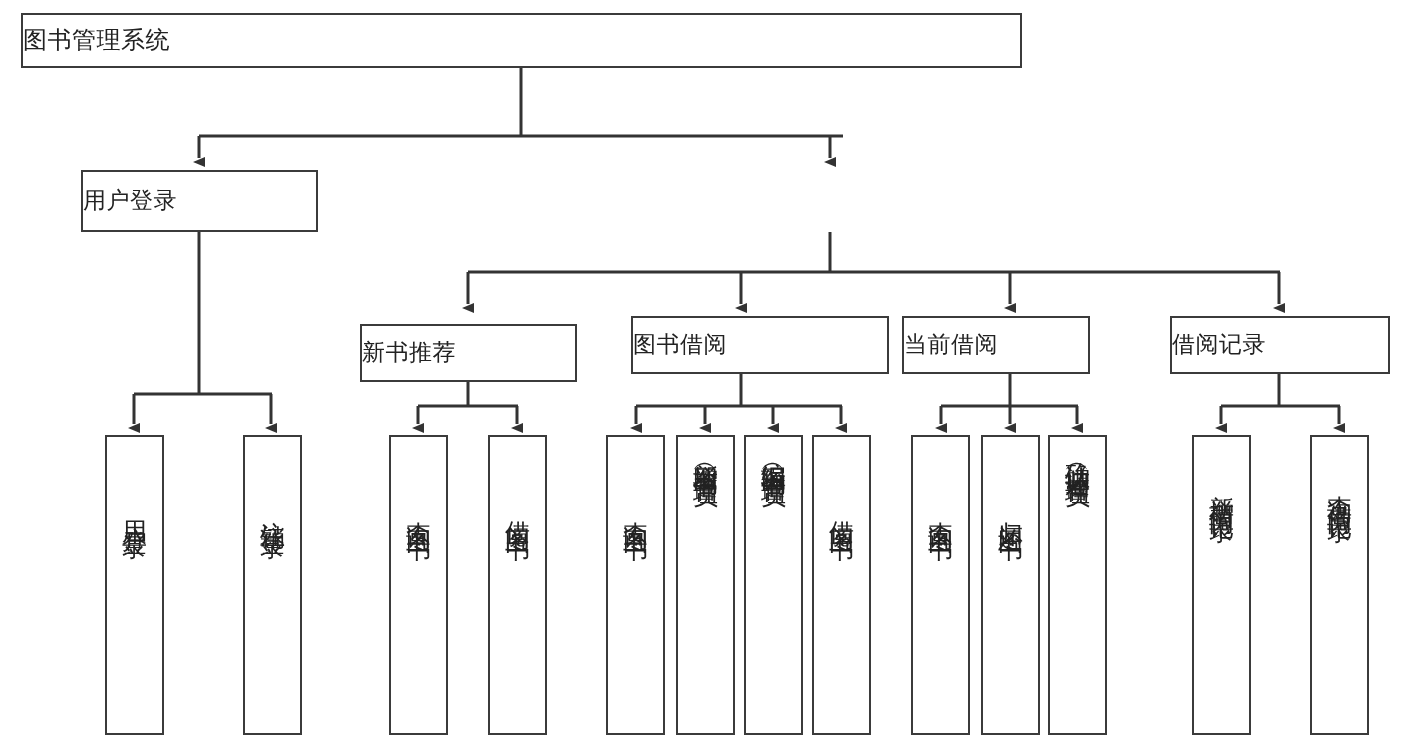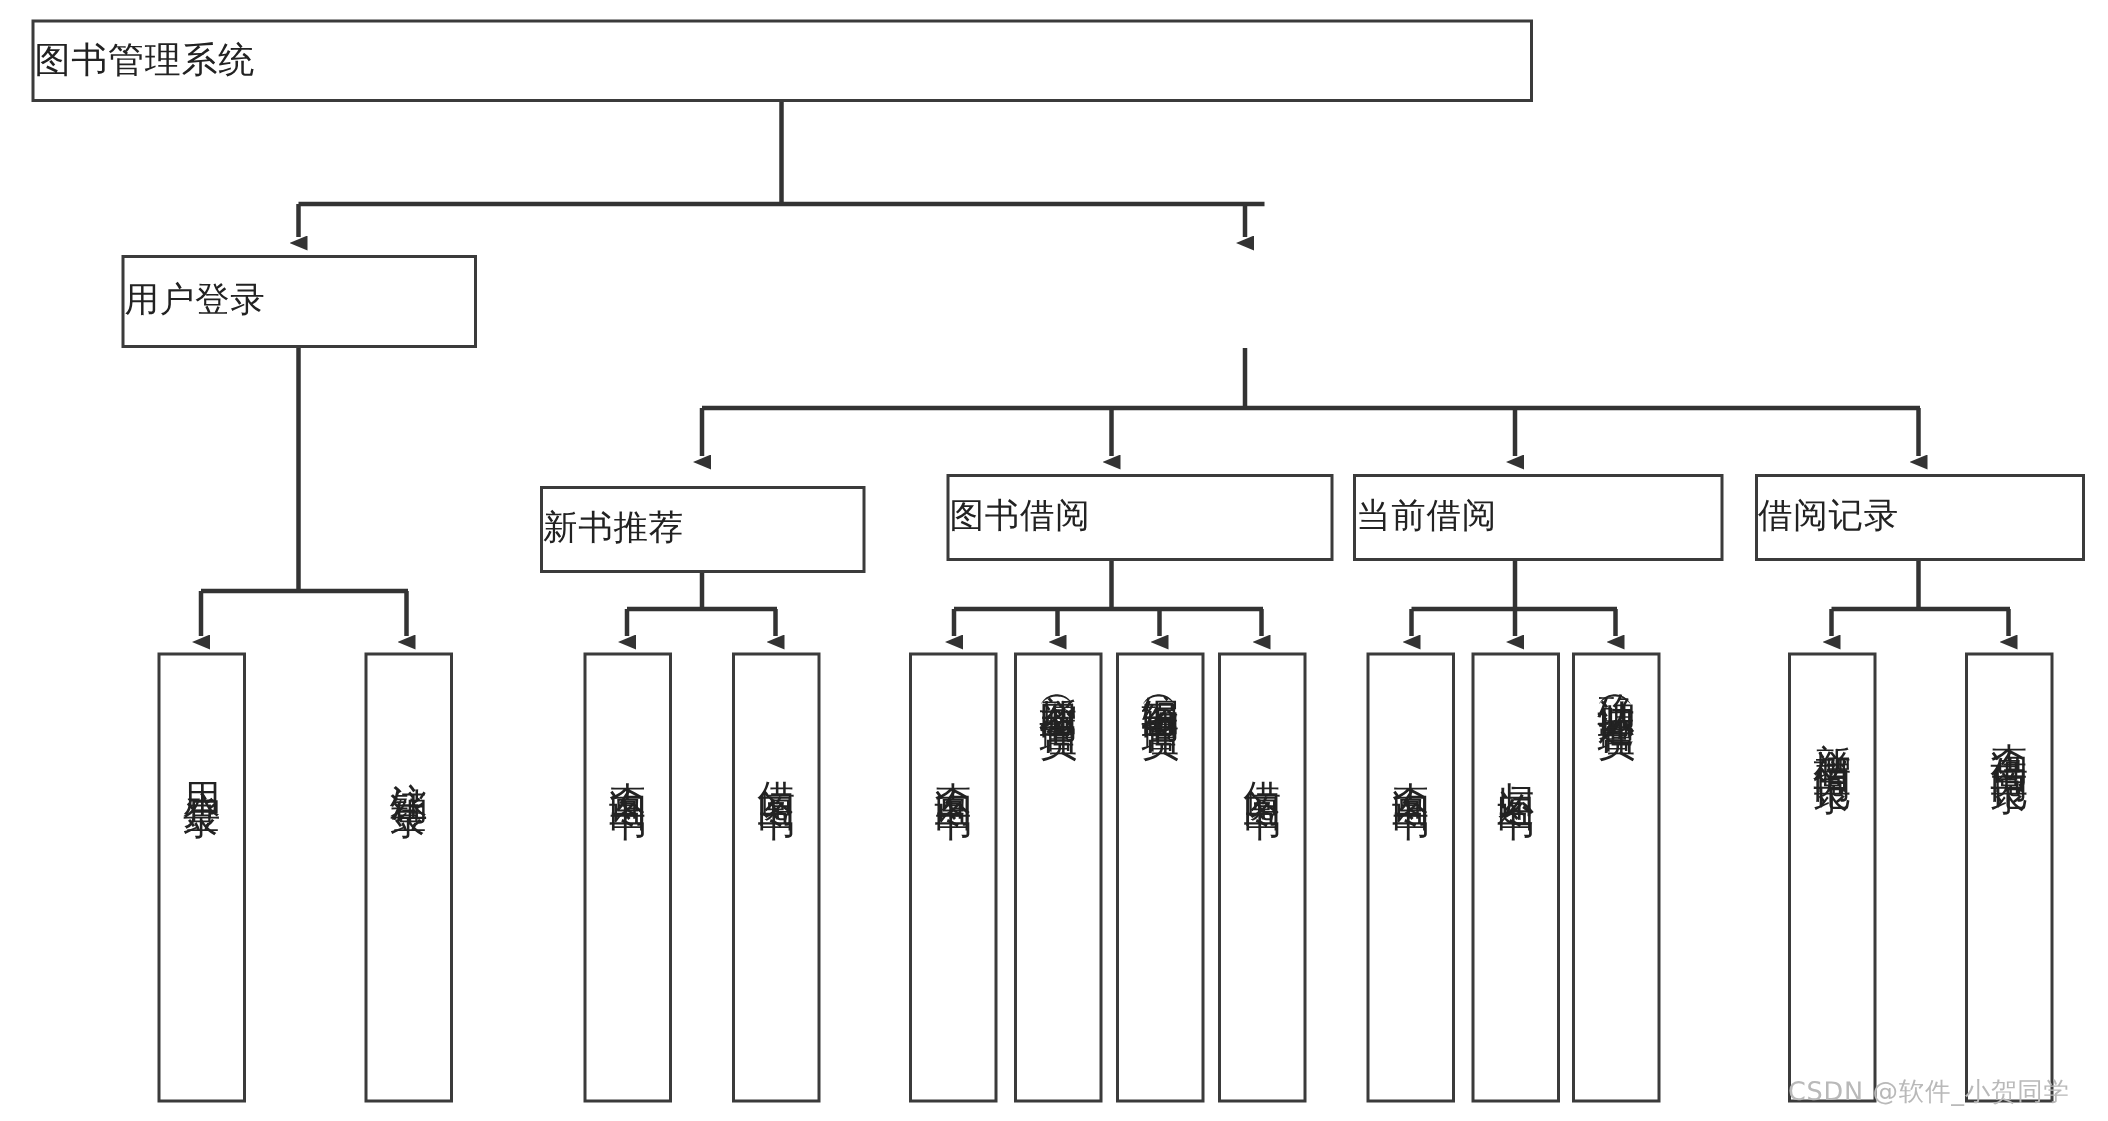--- a/index.html
+++ b/index.html
@@ -130,21 +130,21 @@
   <div class="node horiz" style="left:81px; top:170px; width:237px; height:62px;">
     <span class="lbl">用户登录</span>
   </div>
 
   <div class="node horiz" style="left:360px; top:324px; width:217px; height:58px;">
     <span class="lbl">新书推荐</span>
   </div>
   <div class="node horiz" style="left:631px; top:316px; width:258px; height:58px;">
     <span class="lbl">图书借阅</span>
   </div>
-  <div class="node horiz" style="left:902px; top:316px; width:247px; height:58px;">
+  <div class="node horiz" style="left:902px; top:316px; width:188px; height:58px;">
     <span class="lbl">当前借阅</span>
   </div>
   <div class="node horiz" style="left:1170px; top:316px; width:220px; height:58px;">
     <span class="lbl">借阅记录</span>
   </div>
 
   <div class="node vert mid" style="left:105px; top:435px; width:59px; height:300px;">
     <span class="lbl">用户登录</span>
   </div>
   <div class="node vert mid" style="left:243px; top:435px; width:59px; height:300px;">
@@ -181,15 +181,14 @@
     <span class="lbl">确认归还（管理员）</span>
   </div>
 
   <div class="node vert mid2" style="left:1192px; top:435px; width:59px; height:300px;">
     <span class="lbl">新增借阅记录</span>
   </div>
   <div class="node vert mid2" style="left:1310px; top:435px; width:59px; height:300px;">
     <span class="lbl">查询借阅记录</span>
   </div>
 
-  <div class="watermark" style="left:1192px; top:716px;">CSDN @软件_小贺同学</div>
 
 </div>
 
 </body></html>

